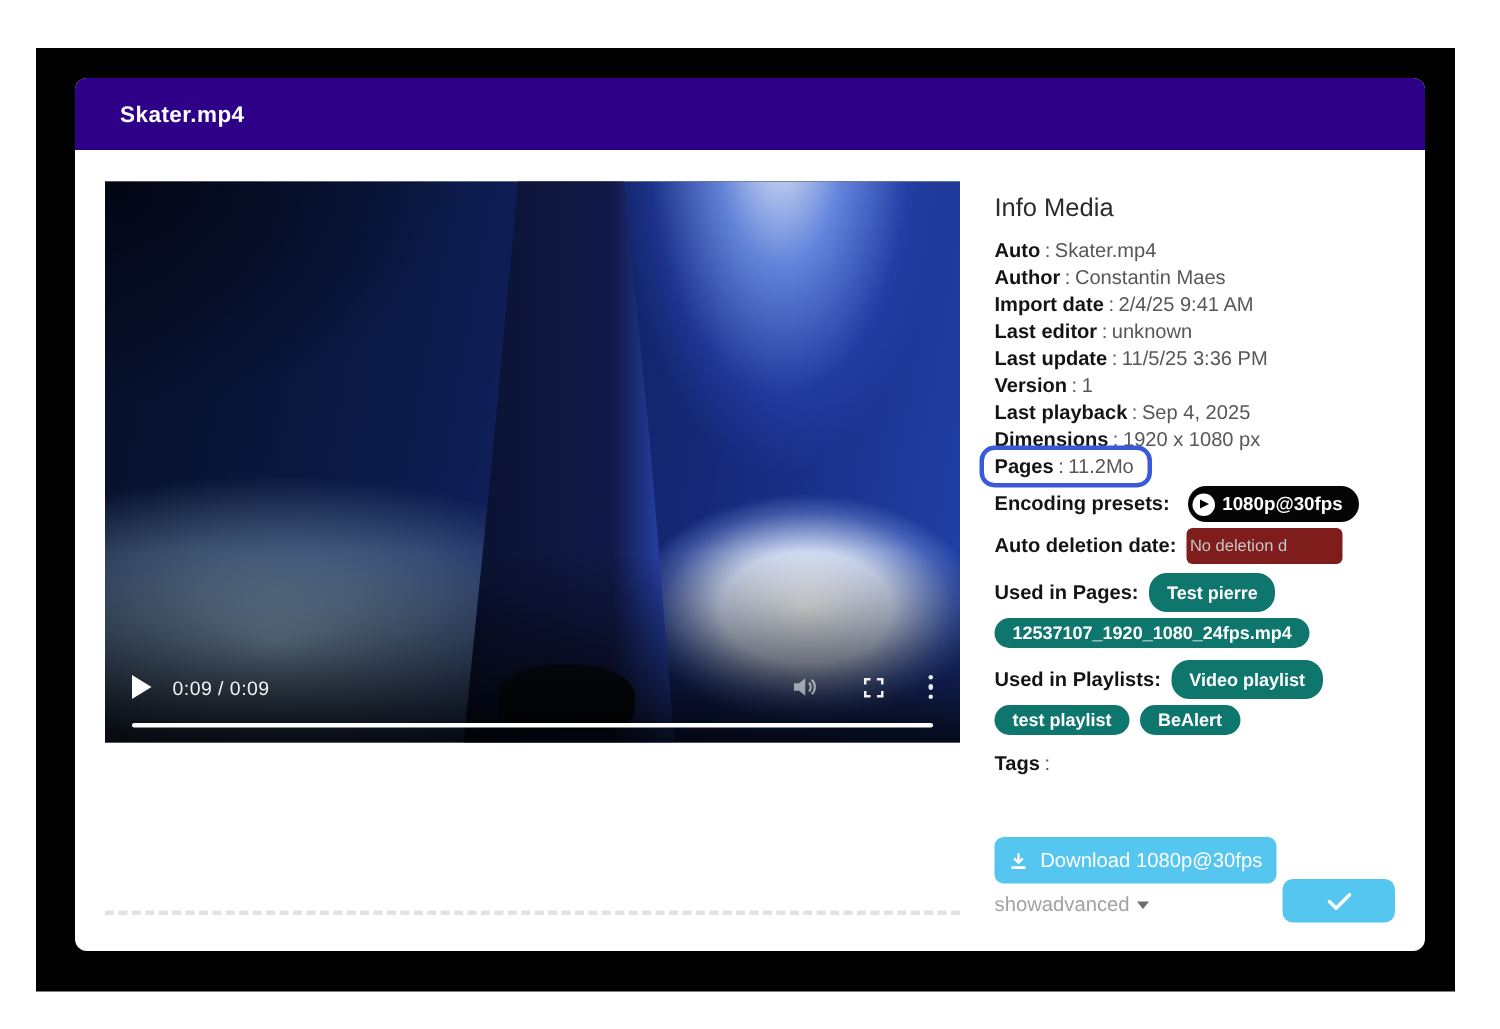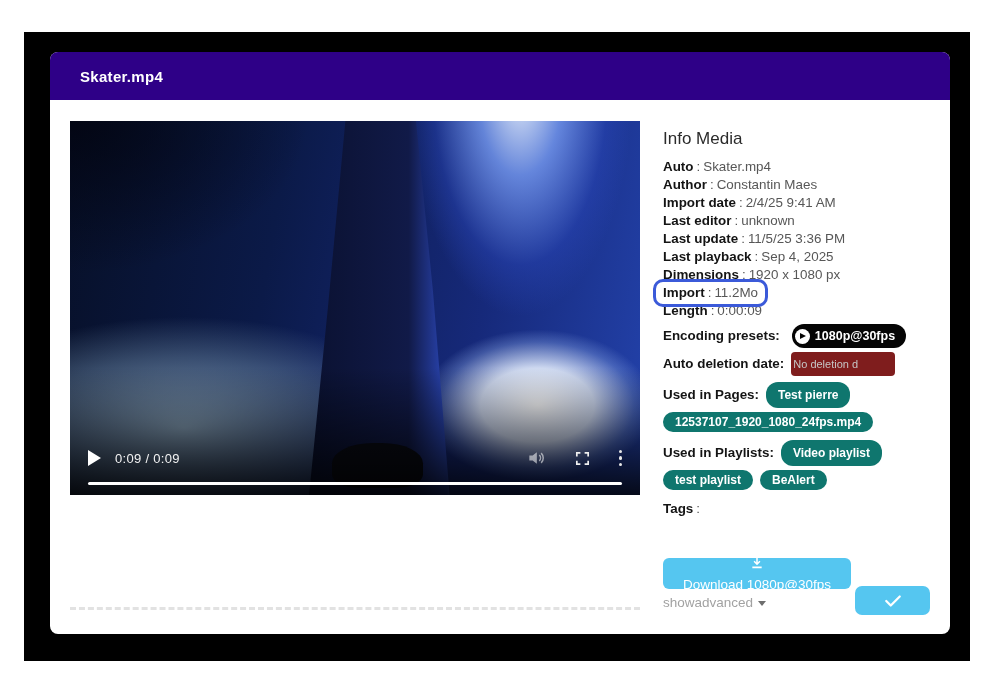--- a/index.html
+++ b/index.html
@@ -50,21 +50,21 @@
   .pill-row { margin-top:4px; font-size:13.4px; line-height:20px; white-space:nowrap; display:flex; align-items:center; }
   .pill-row b { color:#141414; }
   .pill { display:inline-flex; align-items:center; background:#0f766e; color:#ffffff; font-size:12px; font-weight:bold; padding:3px 12px; border-radius:12px; margin-left:7px; }
   .pill-line { margin-top:4px; display:flex; }
   .pill-line .pill { margin-left:0; margin-right:7px; }
   .black-pill { display:inline-flex; align-items:center; background:#050505; color:#ffffff; font-size:12.5px; font-weight:bold; padding:2px 11px 2px 3px; border-radius:12px; margin-left:12px; }
   .play-circle { width:15px; height:15px; background:#ffffff; border-radius:50%; display:flex; align-items:center; justify-content:center; margin-right:5px; }
   .play-circle i { width:0; height:0; border-left:6px solid #050505; border-top:3.5px solid transparent; border-bottom:3.5px solid transparent; margin-left:1px; }
   .date-input { display:inline-block; background:#7f1d1d; color:#c6c6c6; font-size:11px; padding:2px 2px; border-radius:4px; margin-left:7px; width:104px; overflow:hidden; white-space:nowrap; }
 
-  .download-btn { margin-top:40px; width:188px; height:31px; background:#55c6f0; border:none; border-radius:6px; color:#ffffff; font-size:13.5px; font-family:"Liberation Sans", sans-serif; display:flex; align-items:center; justify-content:center; gap:7px; cursor:pointer;flex-direction:column; }
+  .download-btn { margin-top:40px; width:188px; height:31px; background:#55c6f0; border:none; border-radius:6px; color:#ffffff; font-size:13.5px; font-family:"Liberation Sans", sans-serif; display:flex; align-items:center; justify-content:center; gap:7px; cursor:pointer; }
   .show-advanced { margin-top:6px; color:#a2a2a2; font-size:13.5px; display:flex; align-items:center; gap:5px; cursor:pointer; width:max-content; }
   .caret-down { width:0; height:0; border-left:4.5px solid transparent; border-right:4.5px solid transparent; border-top:5.5px solid #6e6e6e; margin-top:2px; }
 
   .confirm-btn { position:absolute; right:20px; bottom:19px; width:75px; height:29px; background:#55c6f0; border:none; border-radius:7px; display:flex; align-items:center; justify-content:center; cursor:pointer; }
 </style>
 </head>
 <body>
 
 <div class="stage">
   <div class="backdrop">
@@ -120,33 +120,33 @@
           <div class="row">
             <b>Import date</b><span class="sep">:</span><span>2/4/25 9:41 AM</span>
           </div>
           <div class="row">
             <b>Last editor</b><span class="sep">:</span><span>unknown</span>
           </div>
           <div class="row">
             <b>Last update</b><span class="sep">:</span><span>11/5/25 3:36 PM</span>
           </div>
           <div class="row">
+            <b>Version</b><span class="sep">:</span><span>1</span>
+          </div>
+          <div class="row">
             <b>Last playback</b><span class="sep">:</span><span>Sep 4, 2025</span>
           </div>
           <div class="row">
             <b>Dimensions</b><span class="sep">:</span><span>1920 x 1080 px</span>
           </div>
           <div class="row">
             <span class="row-weight">
               <span class="weight-box"></span>
-              <span class="txt"><b>Import</b><span class="sep">:</span><span>11.2Mo</span></span>
+              <span class="txt"><b>Pages</b><span class="sep">:</span><span>11.2Mo</span></span>
             </span>
-          </div>
-          <div class="row">
-            <b>Length</b><span class="sep">:</span><span>0:00:09</span>
           </div>
 
           <div class="pill-row">
             <b>Encoding presets:</b>
             <span class="black-pill">
               <span class="play-circle">
                   <i></i>
                 </span>
               <span>1080p@30fps</span>
             </span>

